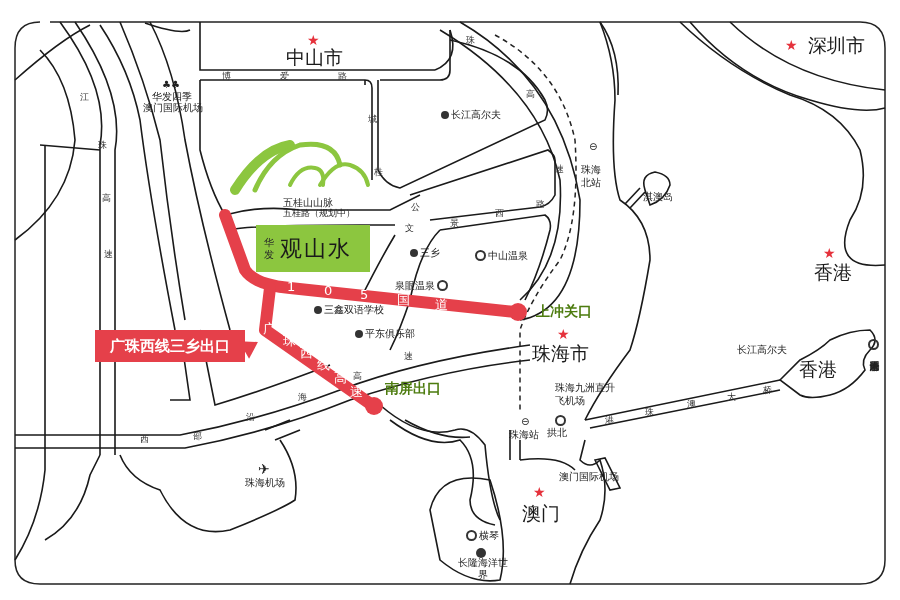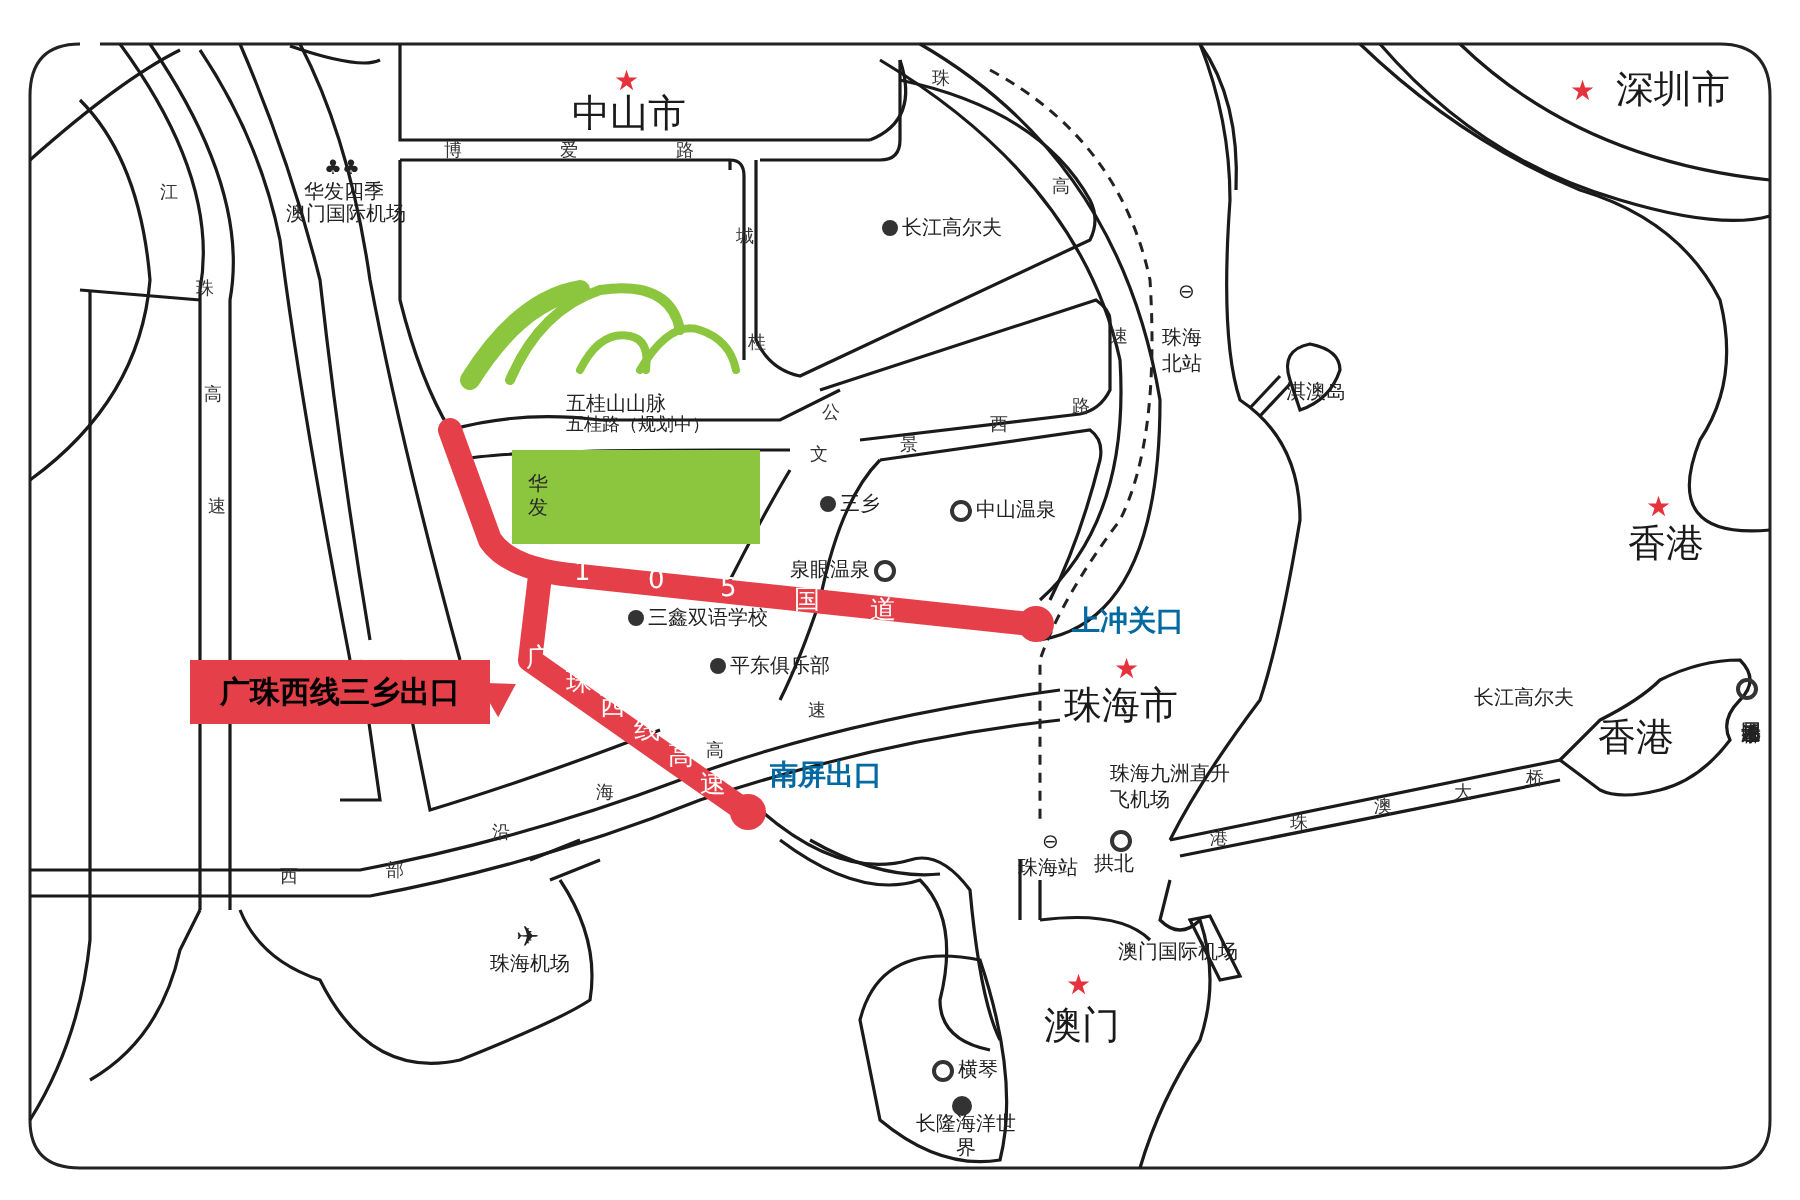--- a/index.html
+++ b/index.html
@@ -2,24 +2,24 @@
 <html><head>
 <meta charset="utf-8">
 <style>
   html,body{margin:0;padding:0;background:#ffffff;}
   body{width:900px;height:600px;position:relative;overflow:hidden;font-family:"DejaVu Sans",sans-serif;}
   #map{position:absolute;left:0;top:0;width:900px;height:600px;}
   .lbl{position:absolute;white-space:nowrap;color:#222;line-height:1;}
   .city{font-size:19px;color:#1a1a1a;}
   .poi{font-size:10px;color:#222;}
   .road{font-size:9px;color:#333;}
-  .red-lbl{font-size:14px;color:#0369a1;font-weight:bold;}
-  .callout{position:absolute;left:95px;top:330px;width:150px;height:32px;background:#e5404a;color:#000000;font-size:15px;font-weight:bold;display:flex;align-items:center;justify-content:center;}
+  .red-lbl{font-size:14px;color:#4d7c0f;font-weight:bold;}
+  .callout{position:absolute;left:95px;top:330px;width:150px;height:32px;background:#e5404a;color:#ffffff;font-size:15px;font-weight:bold;display:flex;align-items:center;justify-content:center;}
   .callout:after{content:"";position:absolute;right:-14px;top:6px;border-left:16px solid #e5404a;border-top:10px solid transparent;border-bottom:10px solid transparent;transform:rotate(-30deg);}
-  .brand{position:absolute;left:256px;top:225px;width:124px;height:47px;background:#8cc63f;display:flex;align-items:center;}
+  .brand{position:absolute;left:256px;top:225px;width:114px;height:47px;background:#8cc63f;display:flex;align-items:center;}
   .brand .small{font-size:10px;color:#2a2a2a;width:14px;margin-left:6px;line-height:1.2;text-align:center;}
   .brand .big{font-size:22px;color:#1a1a1a;letter-spacing:2px;margin-left:4px;}
   .vert{writing-mode:vertical-rl;}
   .star{color:#e5323c;font-size:14px;}
   .dot{display:inline-block;width:8px;height:8px;border-radius:50%;background:#333;vertical-align:middle;margin-right:2px;}
   .ring{display:inline-block;width:7px;height:7px;border-radius:50%;border:2px solid #333;vertical-align:middle;margin-right:2px;box-sizing:content-box;}
   .hwy-txt{position:absolute;color:#fff;font-size:13px;}
 </style>
 </head>
 <body>
@@ -111,20 +111,21 @@
   <g fill="none" stroke="#e5404a" stroke-width="12" stroke-linecap="round" stroke-linejoin="round">
     <path d="M225 215 L245 270 Q255 285 290 288 L515 312"></path>
     <path d="M270 288 L265 330 L372 405"></path>
   </g>
   <circle cx="518" cy="312" r="9" fill="#e5404a"></circle>
   <circle cx="374" cy="406" r="9" fill="#e5404a"></circle>
 </svg>
 
 <div class="brand">
   <span class="small">华发</span>
+  <span class="big">观山水</span>
 </div>
 <div class="lbl poi" style="left:283px;top:198px;">五桂山山脉</div>
 <div class="lbl poi" style="left:283px;top:209px;font-size:9px;">五桂路（规划中）</div>
 
 <div class="lbl" style="left:307px;top:32px;"><span class="star">★</span></div>
 <div class="lbl city" style="left:286px;top:48px;">中山市</div>
 <div class="lbl" style="left:785px;top:37px;"><span class="star">★</span></div>
 <div class="lbl city" style="left:808px;top:36px;">深圳市</div>
 <div class="lbl" style="left:823px;top:245px;"><span class="star">★</span></div>
 <div class="lbl city" style="left:814px;top:263px;">香港</div>

